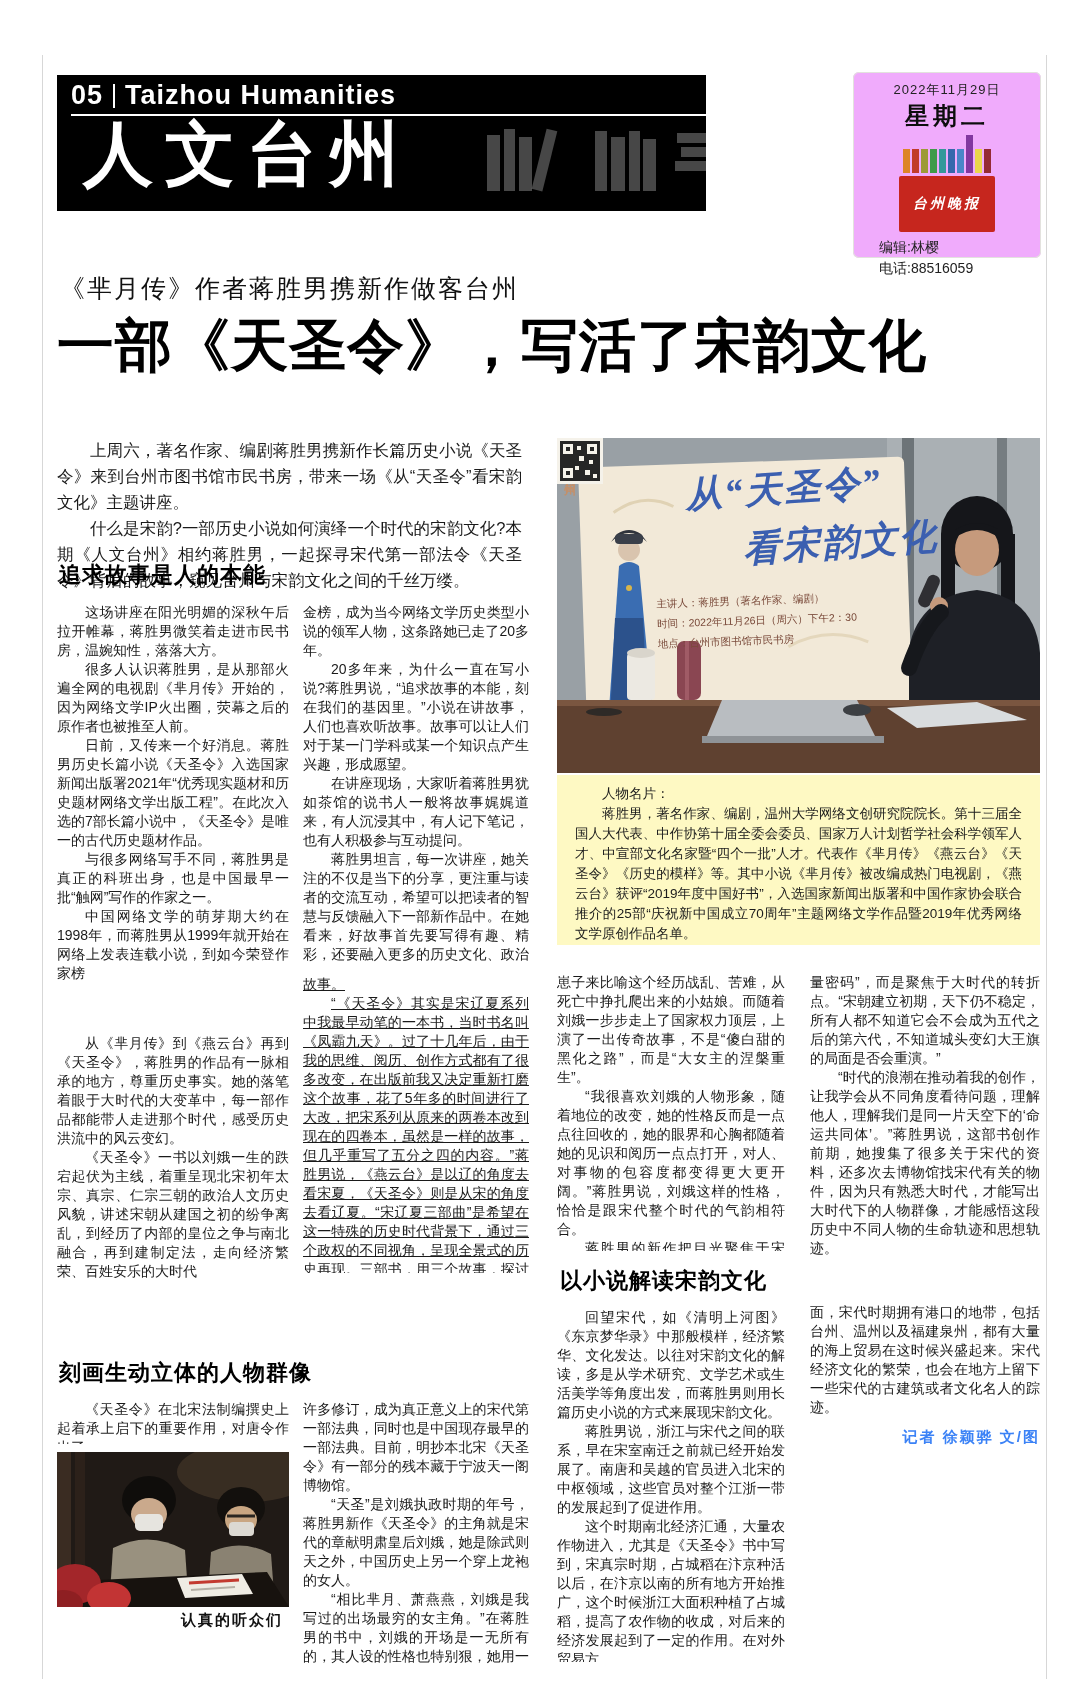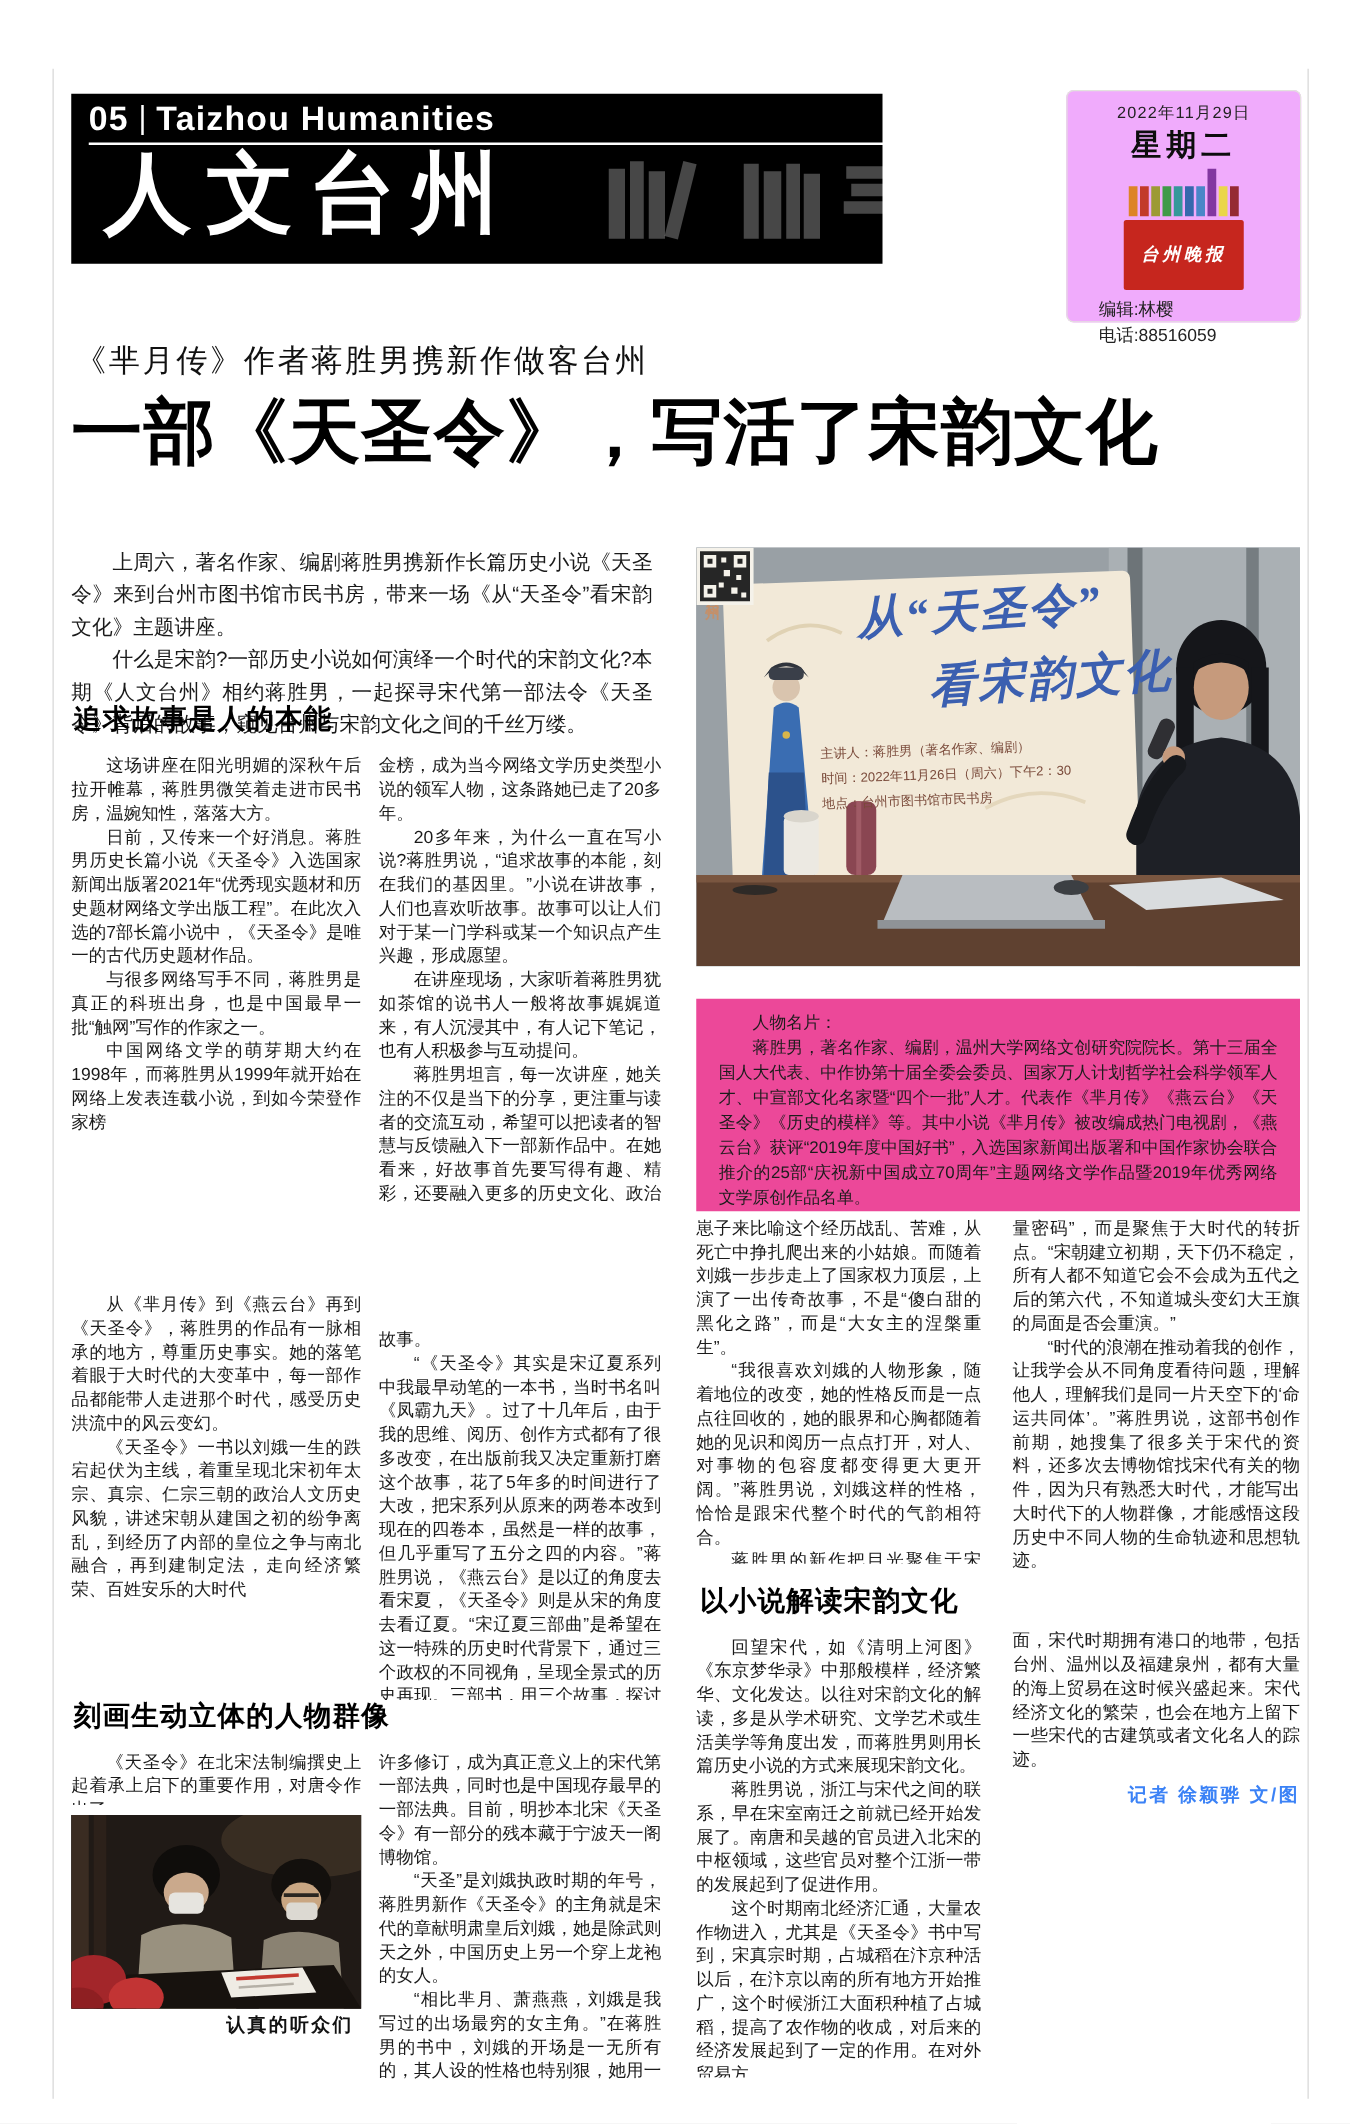--- a/index.html
+++ b/index.html
@@ -40,21 +40,21 @@
   .intro p{margin:0;text-indent:2em;}
   .sec-head{position:absolute;font-size:22px;font-weight:bold;color:#000;letter-spacing:1px;}
   #h1{left:59px;top:560px;} #h2{left:59px;top:992px;} #h3{left:59px;top:1358px;} #h4{left:560px;top:1266px;}
   .col{position:absolute;font-size:14px;line-height:19px;color:#1a1a1a;text-align:justify;overflow:hidden;}
   .col p{margin:0;text-indent:2em;}
   .col p.ni{text-indent:0;}
   #c1a{left:57px;top:603px;width:232px;height:384px;}
   #c1b{left:57px;top:1034px;width:232px;height:320px;}
   #c1c{left:57px;top:1400px;width:232px;height:44px;}
   #c2a{left:303px;top:603px;width:226px;height:360px;}
-  #c2b{left:303px;top:1062px;width:226px;height:298px;}
+  #c2b{left:303px;top:975px;width:226px;height:298px;text-decoration:underline;}
   #c2c{left:303px;top:1400px;width:226px;height:268px;}
   #c3a{left:557px;top:973px;width:228px;height:278px;}
   #c3b{left:557px;top:1308px;width:228px;height:354px;}
   #c4a{left:810px;top:973px;width:230px;height:290px;}
   #c4b{left:810px;top:1303px;width:230px;}
   .byline{margin-top:10px;text-align:right;font-size:15px;font-weight:bold;color:#3b82f6;letter-spacing:2px;}
 
   
   .photo{position:absolute;left:557px;top:438px;width:483px;height:335px;background:#8f979c;overflow:hidden;}
   .photo svg{position:absolute;left:0;top:0;}
@@ -65,23 +65,23 @@
                 font-style:italic;transform:rotate(-4deg);letter-spacing:2px;
                 font-family:"Liberation Serif","DejaVu Serif",serif;}
   .poster-line2{position:absolute;left:186px;top:80px;color:#3b5fb0;font-size:37px;font-weight:bold;
                 font-style:italic;transform:rotate(-4deg);letter-spacing:2px;
                 font-family:"Liberation Serif","DejaVu Serif",serif;}
   .poster-info{position:absolute;left:100px;top:152px;font-size:10.5px;color:#7a4a3a;line-height:20px;
                transform:rotate(-2deg);}
   .qr{position:absolute;left:330px;top:148px;width:46px;height:46px;}
 
   
-  .profile{position:absolute;left:557px;top:775px;width:483px;height:170px;background:#ec4899;
+  .profile{position:absolute;left:557px;top:775px;width:483px;height:170px;background:#fef9c3;
            padding:9px 18px;box-sizing:border-box;font-size:13.5px;line-height:20px;color:#1c1c1c;
-           text-align:justify;overflow:hidden;margin-top:24px;}
+           text-align:justify;overflow:hidden;}
   .profile p{margin:0;text-indent:2em;}
 
   
   .aud{position:absolute;left:57px;top:1452px;width:232px;height:155px;overflow:hidden;background:#241d18;}
   .aud-caption{position:absolute;left:57px;top:1611px;width:226px;text-align:right;font-size:15px;
                font-weight:bold;color:#111;letter-spacing:2px;}
 </style>
 </head>
 <body>
 
@@ -144,20 +144,21 @@
     <p>上周六，著名作家、编剧蒋胜男携新作长篇历史小说《天圣令》来到台州市图书馆市民书房，带来一场《从“天圣令”看宋韵文化》主题讲座。</p>
     <p>什么是宋韵?一部历史小说如何演绎一个时代的宋韵文化?本期《人文台州》相约蒋胜男，一起探寻宋代第一部法令《天圣令》背后的故事，窥见台州与宋韵文化之间的千丝万缕。</p>
   </div>
 
   <div id="h1" class="sec-head">追求故事是人的本能</div>
   <div id="h3" class="sec-head">刻画生动立体的人物群像</div>
   <div id="h4" class="sec-head">以小说解读宋韵文化</div>
 
   <div id="c1a" class="col">
     <p>这场讲座在阳光明媚的深秋午后拉开帷幕，蒋胜男微笑着走进市民书房，温婉知性，落落大方。</p>
+    <p>很多人认识蒋胜男，是从那部火遍全网的电视剧《芈月传》开始的，因为网络文学IP火出圈，荧幕之后的原作者也被推至人前。</p>
     <p>日前，又传来一个好消息。蒋胜男历史长篇小说《天圣令》入选国家新闻出版署2021年“优秀现实题材和历史题材网络文学出版工程”。在此次入选的7部长篇小说中，《天圣令》是唯一的古代历史题材作品。</p>
     <p>与很多网络写手不同，蒋胜男是真正的科班出身，也是中国最早一批“触网”写作的作家之一。</p>
     <p>中国网络文学的萌芽期大约在1998年，而蒋胜男从1999年就开始在网络上发表连载小说，到如今荣登作家榜</p>
   </div>
   <div id="c1b" class="col">
     <p>从《芈月传》到《燕云台》再到《天圣令》，蒋胜男的作品有一脉相承的地方，尊重历史事实。她的落笔着眼于大时代的大变革中，每一部作品都能带人走进那个时代，感受历史洪流中的风云变幻。</p>
     <p>《天圣令》一书以刘娥一生的跌宕起伏为主线，着重呈现北宋初年太宗、真宗、仁宗三朝的政治人文历史风貌，讲述宋朝从建国之初的纷争离乱，到经历了内部的皇位之争与南北融合，再到建制定法，走向经济繁荣、百姓安乐的大时代</p>
   </div>
   <div id="c1c" class="col">
     <p>《天圣令》在北宋法制编撰史上起着承上启下的重要作用，对唐令作出了</p>

